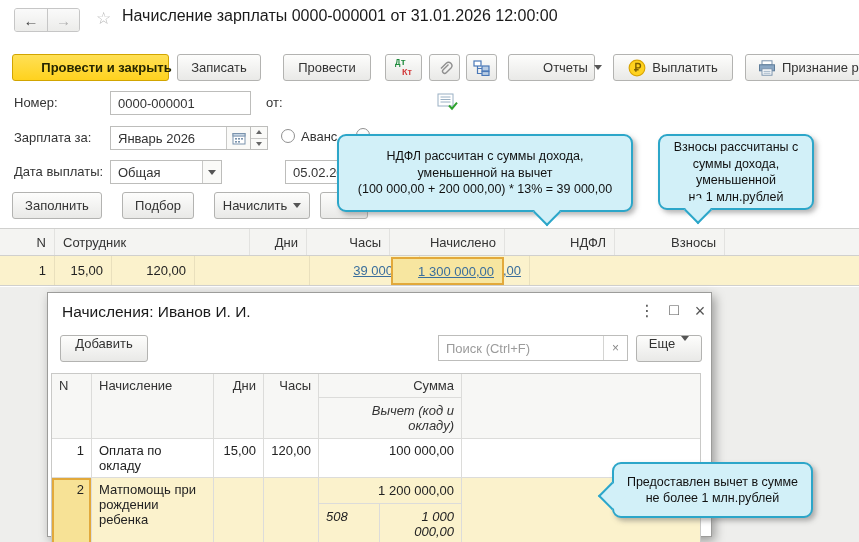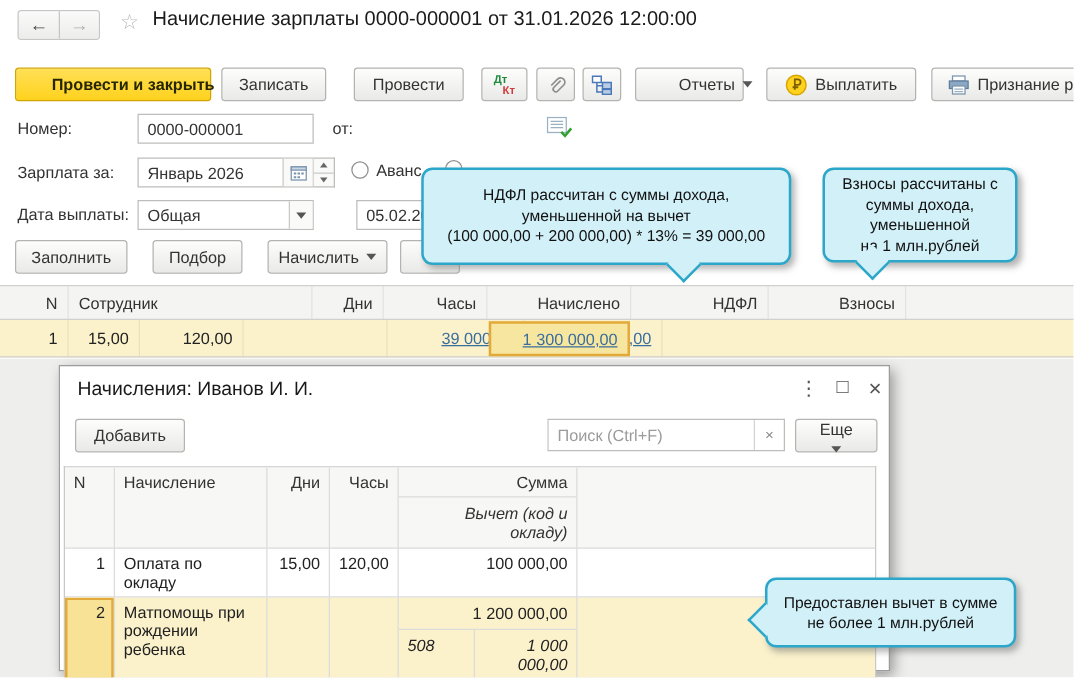--- a/index.html
+++ b/index.html
@@ -14,21 +14,21 @@
   .star { position:absolute; left:96px; top:8px; font-size:17px; color:#b9b9b9; }
   .title { position:absolute; left:122px; top:7px; font-size:16px; color:#1a1a1a; white-space:nowrap; }
 
   
   .btn { position:absolute; height:27px; display:inline-flex; align-items:center; justify-content:center; gap:6px;
          background:linear-gradient(#fdfdfc,#e9e9e7); border:1px solid #b3b3b1; border-radius:3px;
          font-size:13px; color:#333; padding:0 12px; cursor:pointer; white-space:nowrap; }
   .btn-primary { background:linear-gradient(#ffe056,#ffd21e); border-color:#d2a500; font-weight:bold; color:#262600; }
   .caret { width:0; height:0; border-left:4px solid transparent; border-right:4px solid transparent; border-top:5px solid #555; display:inline-block; }
   .dtkt { font-size:9px; font-weight:bold; line-height:9px; padding:0 8px; }
-  .dtkt .dt { color:#1e8a3c; display:block; margin-right:3px; }
+  .dtkt .dt { color:#1e8a3c; display:block; margin-right:3px;font-family:Liberation Mono, monospace; }
   .dtkt .kt { color:#d23b3b; display:block; margin-left:7px; }
 
   
   .lbl { position:absolute; color:#333; }
   .fld { position:absolute; height:24px; border:1px solid #bdbdbb; background:#fff; display:flex; align-items:center; font-size:13px; color:#333; }
   .fld input { border:0; outline:0; width:100%; height:100%; padding:0 7px; font:inherit; color:#333; background:transparent; }
   .fldbtn { width:24px; height:100%; border-left:1px solid #c9c9c7; background:#fafaf8; display:flex; align-items:center; justify-content:center; cursor:pointer; flex:none; }
   .spin { position:absolute; width:17px; height:24px; border:1px solid #bdbdbb; border-left:0; background:#fafaf8; display:flex; flex-direction:column; }
   .spin div { flex:1; display:flex; align-items:center; justify-content:center; cursor:pointer; }
   .tri-up { width:0;height:0;border-left:3.5px solid transparent;border-right:3.5px solid transparent;border-bottom:4.5px solid #666; }
@@ -56,21 +56,21 @@
             font-size:12.5px; line-height:1.32; color:#111; white-space:pre-line; padding:5px 8px; }
   .tail { position:absolute; width:20px; height:20px; background:#d2f0f8; transform:rotate(45deg); }
   .tail.down { border-right:2px solid #2ca6c9; border-bottom:2px solid #2ca6c9; bottom:-12px; }
   .tail.left { border-left:2px solid #2ca6c9; border-bottom:2px solid #2ca6c9; left:-12px; }
 
   
   .dialog { position:absolute; left:47px; top:292px; width:665px; height:245px; background:#fff;
             border:1px solid #9c9c9a; box-shadow:3px 4px 10px rgba(0,0,0,.35); z-index:20; }
   .dtitle { position:absolute; left:14px; top:10px; font-size:15.5px; color:#1a1a1a; }
   .dctl { position:absolute; top:8px; font-size:16px; color:#555; cursor:pointer; width:22px; text-align:center; }
-  .dlgbtn { position:absolute; height:27px; display:inline-flex; align-items:center; gap:6px;
+  .dlgbtn { position:absolute; height:27px; display:inline-flex; gap:6px;
             background:linear-gradient(#fdfdfc,#e9e9e7); border:1px solid #b3b3b1; border-radius:3px;
             font-size:13px; color:#333; padding:0 12px; cursor:pointer; }
   .search { position:absolute; left:390px; top:42px; width:190px; height:26px; border:1px solid #bdbdbb; display:flex; background:#fff; }
   .search input { flex:1; border:0; outline:0; padding:0 7px; font:inherit; font-size:13px; color:#333; min-width:0; }
   .search input::placeholder { color:#9b9b9b; }
   .search .clr { width:24px; border-left:1px solid #d4d4d2; display:flex; align-items:center; justify-content:center; color:#888; font-size:12px; cursor:pointer; }
 
   
   .dtable { position:absolute; left:3px; top:80px; width:650px; border:1px solid #c9c9c7; border-bottom:0; font-size:13px; }
   .drow { display:flex; }
@@ -194,21 +194,21 @@
       </div>
     <div style="border-top:1px solid #c9c9c7;">
         <span class="tri-dn"></span>
       </div>
   </div>
   <span class="radio" style="left:281px;top:129px;"></span>
   <div class="lbl" style="left:301px;top:129px;">Аванс</div>
   <span class="radio" style="left:356px;top:128px;z-index:1;"></span>
 
   <div class="lbl" style="left:14px;top:164px;">Дата выплаты:</div>
-  <div class="fld" style="left:110px;top:160px;width:141px;">
+  <div class="fld" style="left:110px;top:160px;width:112px;">
     <input value="Общая" style="">
     <div class="fldbtn" style="width:19px;">
         <span class="caret"></span>
       </div>
   </div>
   <div class="fld" style="left:285px;top:160px;width:125px;z-index:1;">
     <input value="05.02.202" style="">
   </div>
 
   <div class="btn" style="left:122px;top:192px;width:72px;">
@@ -264,21 +264,21 @@
 
     <div class="dlgbtn" style="left:12px;top:42px;width:88px;justify-content:center;">
         <span>Добавить</span>
       </div>
     <div class="search">
       <input placeholder="Поиск (Ctrl+F)" style="">
       <div class="clr">
           <span>×</span>
         </div>
     </div>
-    <div class="dlgbtn" style="left:588px;top:42px;width:66px;gap:6px;justify-content:center;flex-direction:column;">
+    <div class="dlgbtn" style="left:588px;top:42px;width:66px;gap:6px;justify-content:center;">
         <span>Еще</span>
         <span class="caret"></span>
       </div>
 
     <div class="dtable">
 
       <div class="drow dhead">
         <div class="dc w-n" style="display:flex;align-items:flex-start;">N</div>
         <div class="dc w-acc">Начисление</div>
         <div class="dc w-days r">Дни</div>

